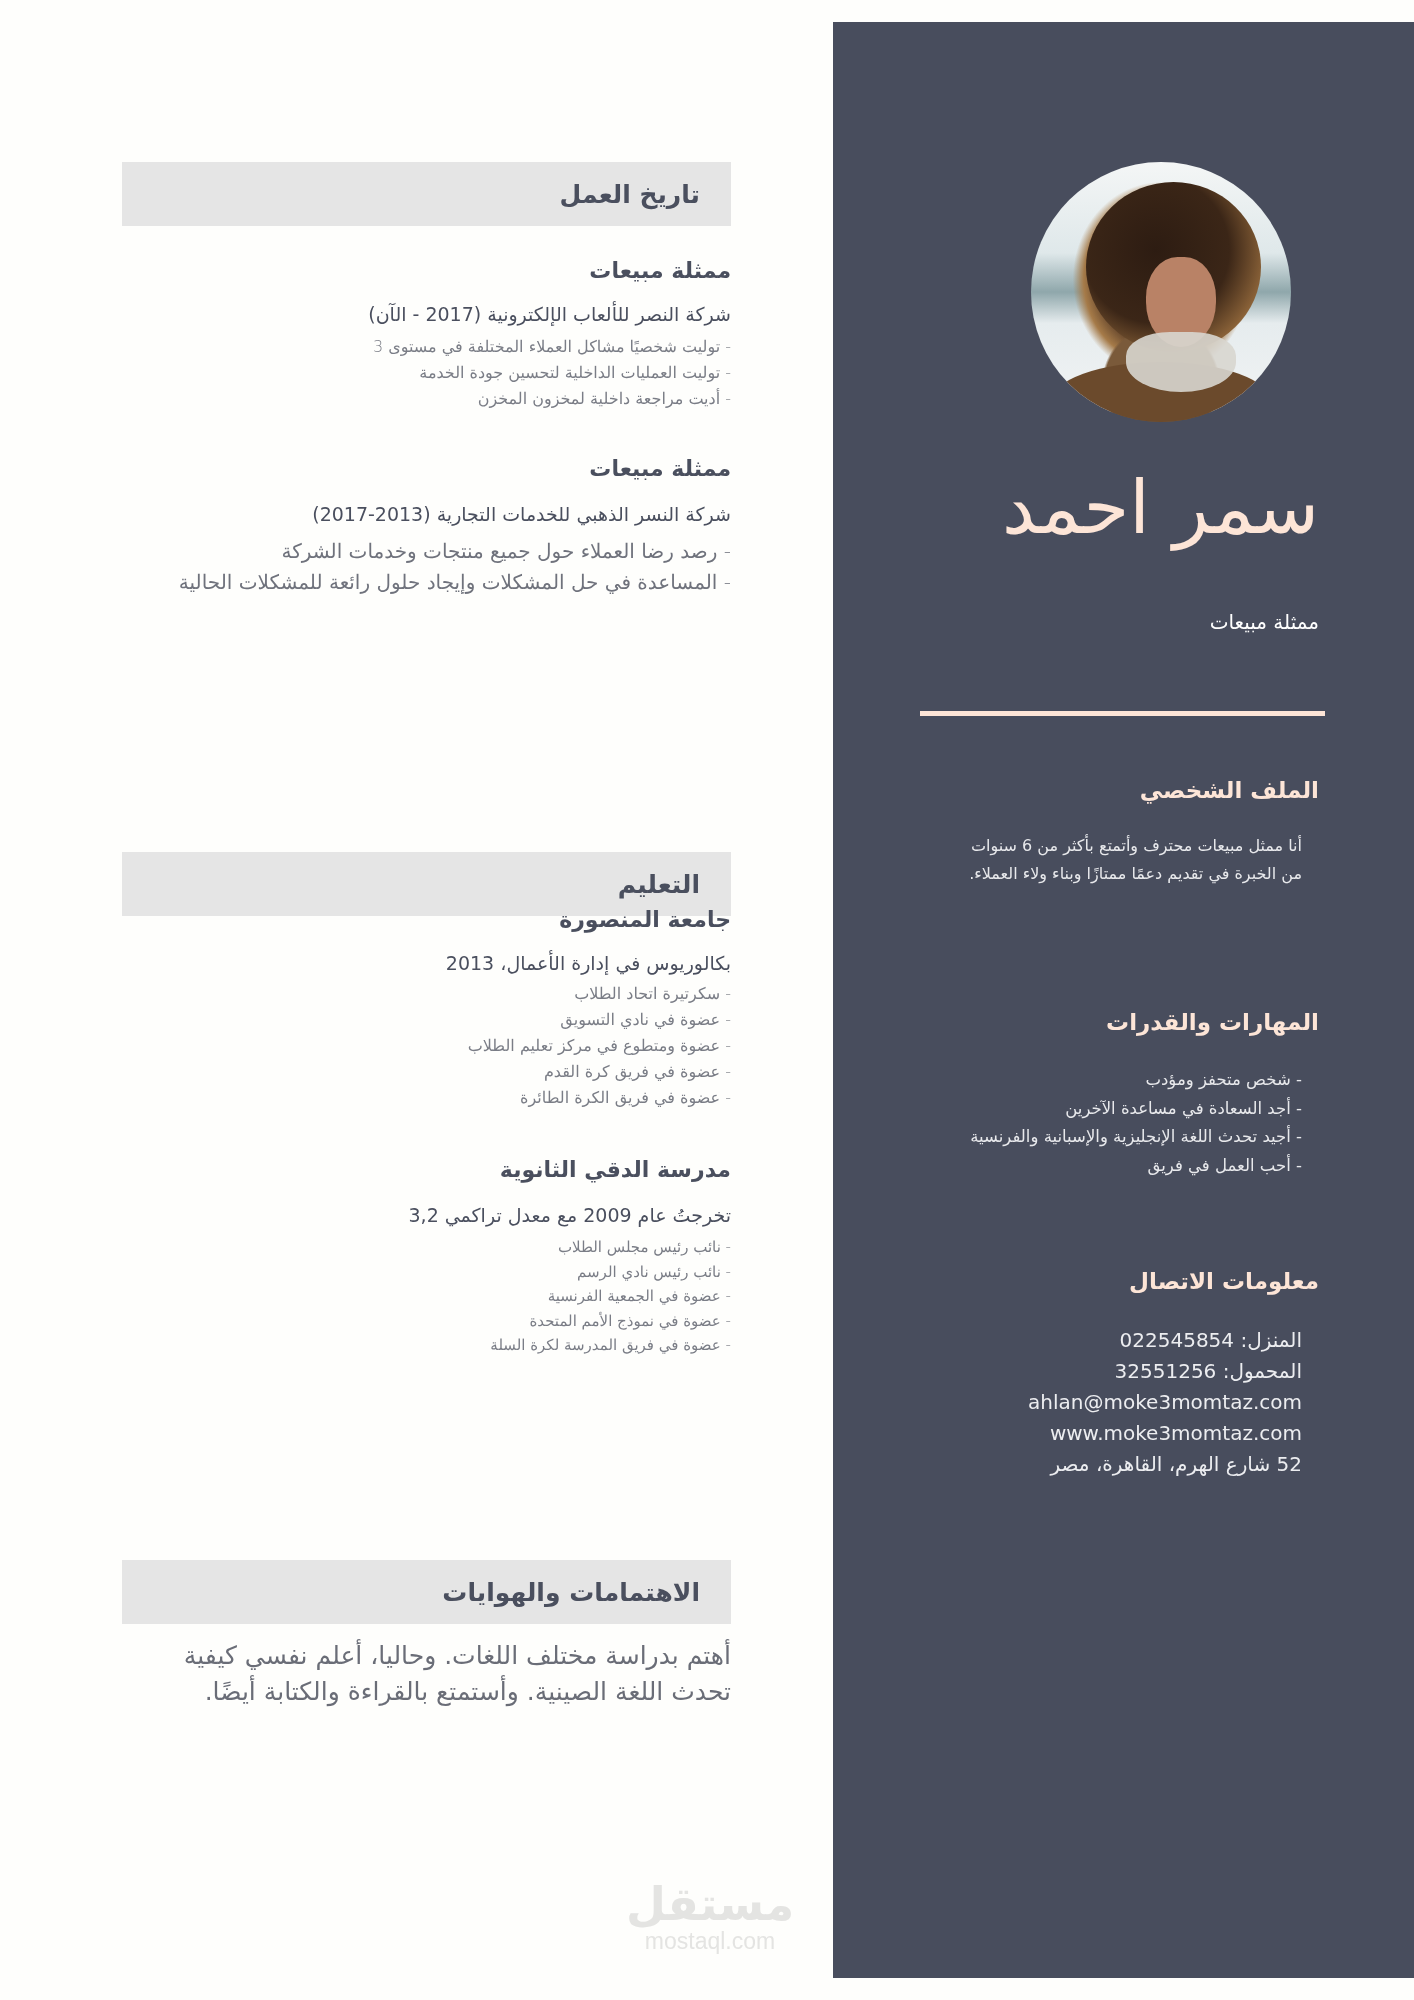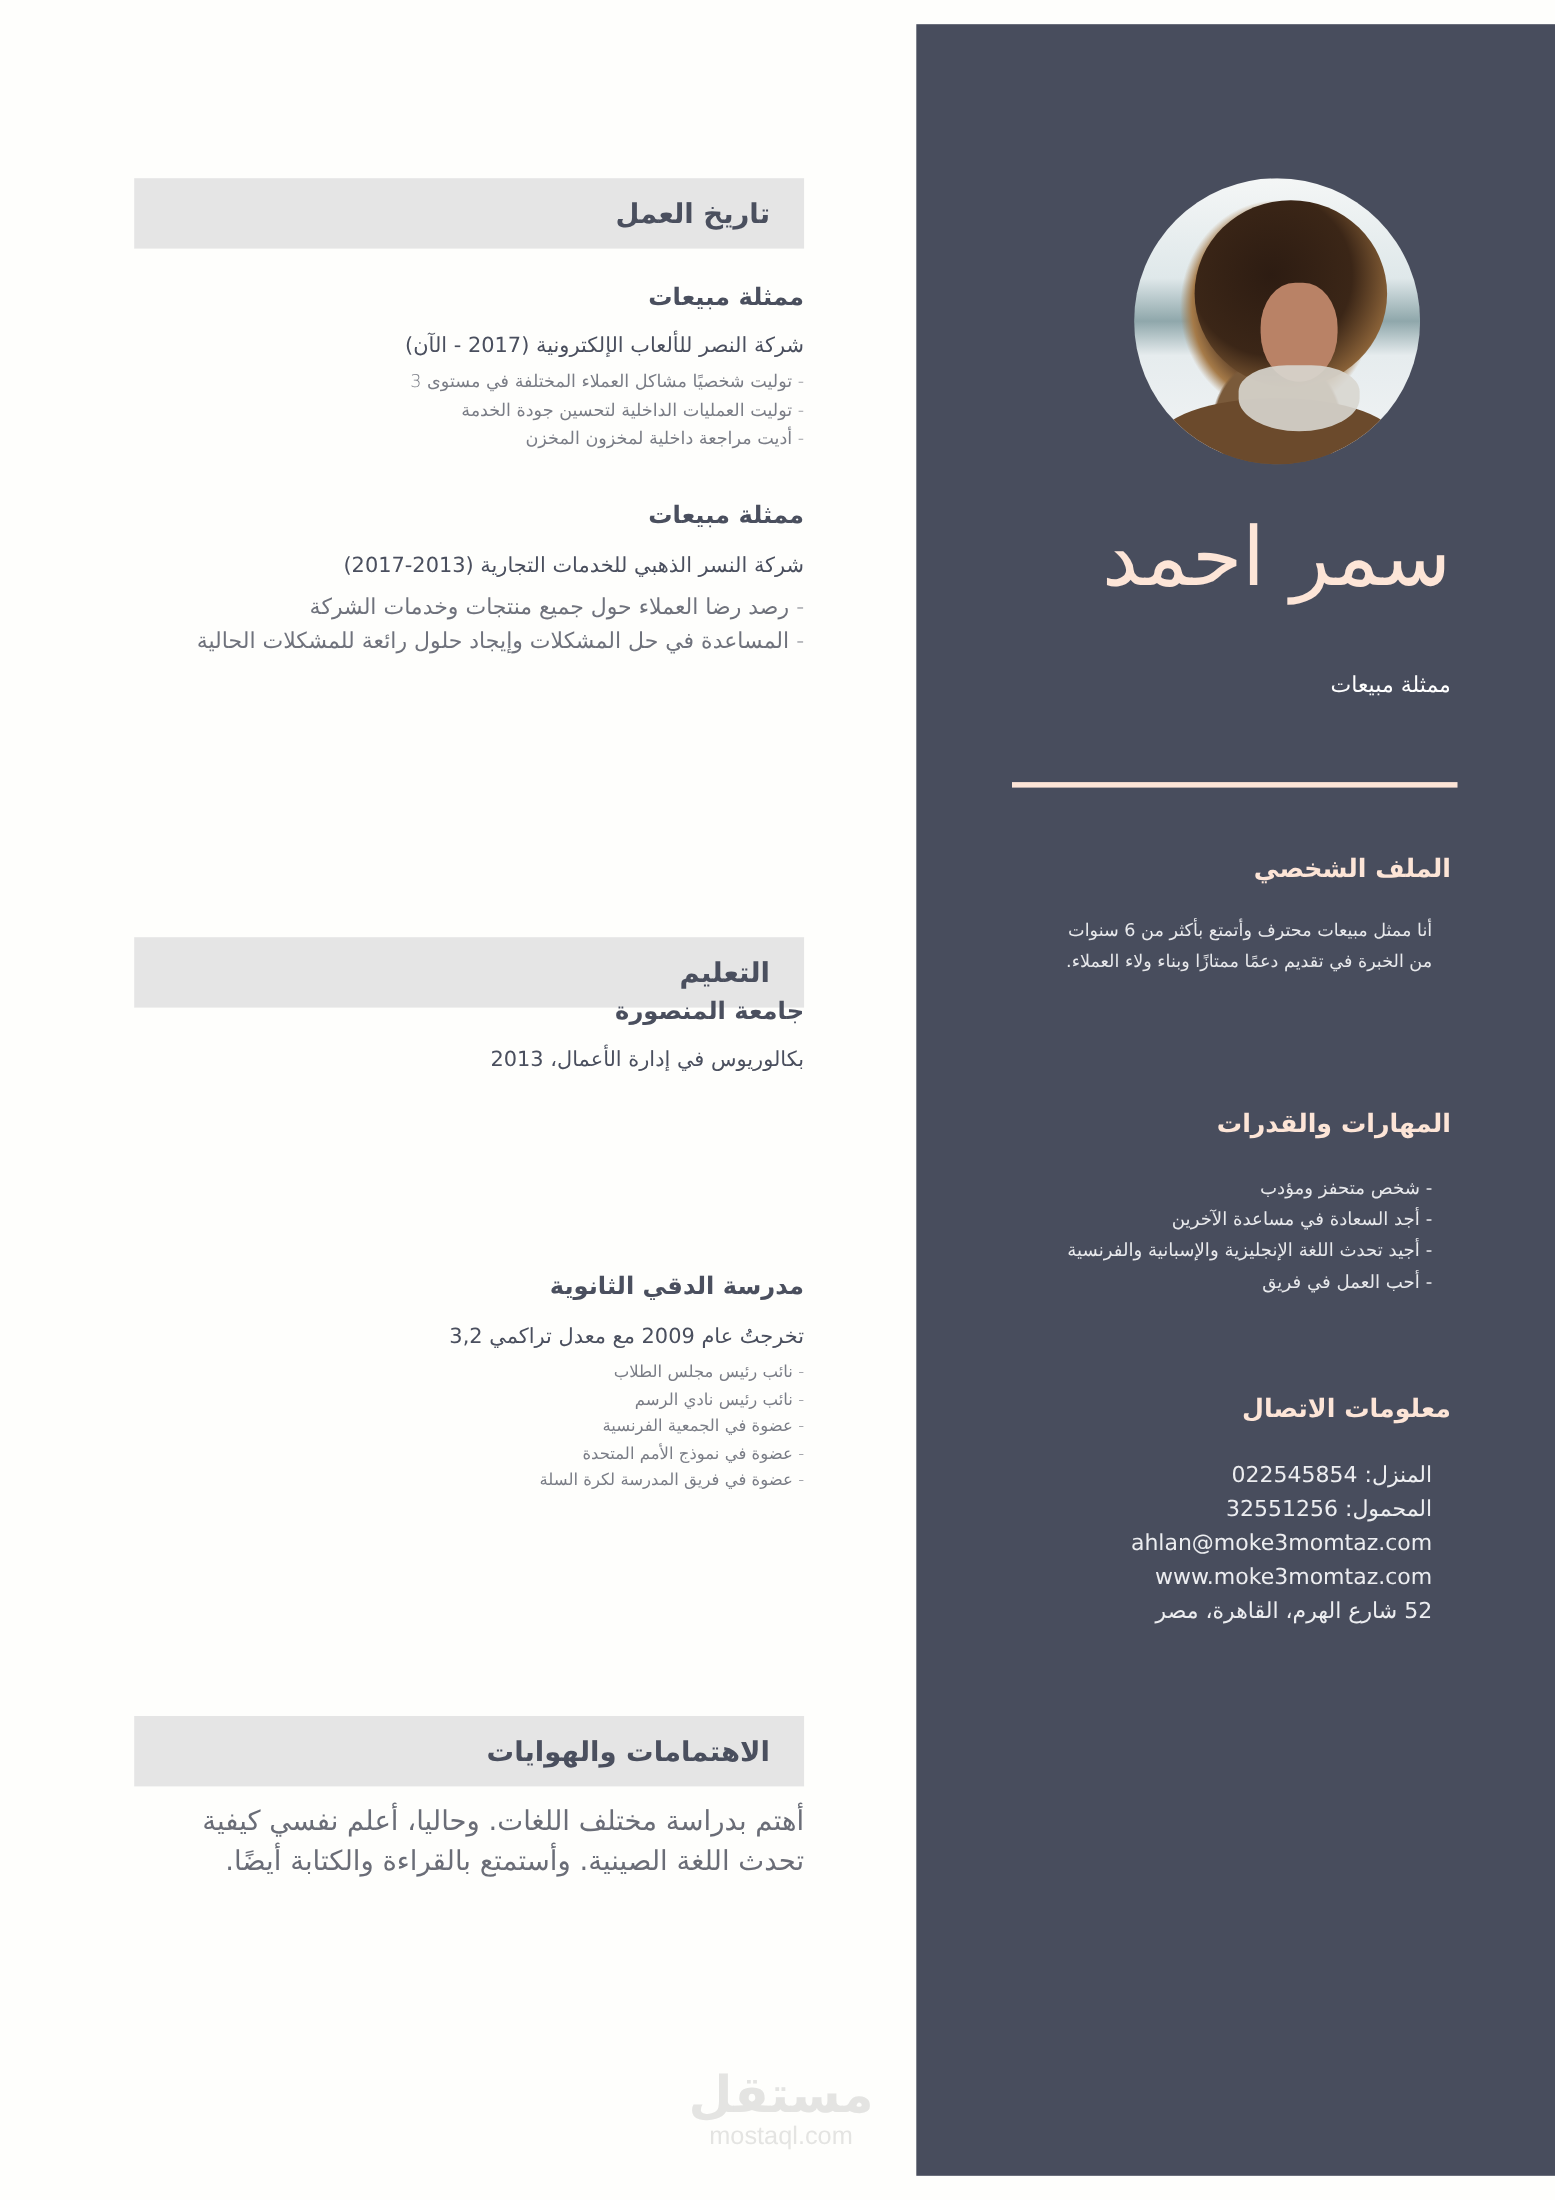--- a/index.html
+++ b/index.html
@@ -145,20 +145,27 @@
       </ul>
     </div>
 
     <div class="section-bar" style="top:836px;margin-top:16px;">
       <span class="section-bar-title">التعليم</span>
     </div>
 
     <div class="block" style="top:905px;">
       <div class="entry-title">جامعة المنصورة</div>
       <div class="entry-sub" style="margin-top:14px;">بكالوريوس في إدارة الأعمال، 2013</div>
+      <ul class="bullet-list" style="margin-top:4px;">
+        <li>- سكرتيرة اتحاد الطلاب</li>
+        <li>- عضوة في نادي التسويق</li>
+        <li>- عضوة ومتطوع في مركز تعليم الطلاب</li>
+        <li>- عضوة في فريق كرة القدم</li>
+        <li>- عضوة في فريق الكرة الطائرة</li>
+      </ul>
     </div>
 
     <div class="block" style="top:1155px;">
       <div class="entry-title">مدرسة الدقي الثانوية</div>
       <div class="entry-sub" style="margin-top:16px;">تخرجتُ عام 2009 مع معدل تراكمي 3,2</div>
       <ul class="bullet-list small" style="margin-top:6px;">
         <li>- نائب رئيس مجلس الطلاب</li>
         <li>- نائب رئيس نادي الرسم</li>
         <li>- عضوة في الجمعية الفرنسية</li>
         <li>- عضوة في نموذج الأمم المتحدة</li>

